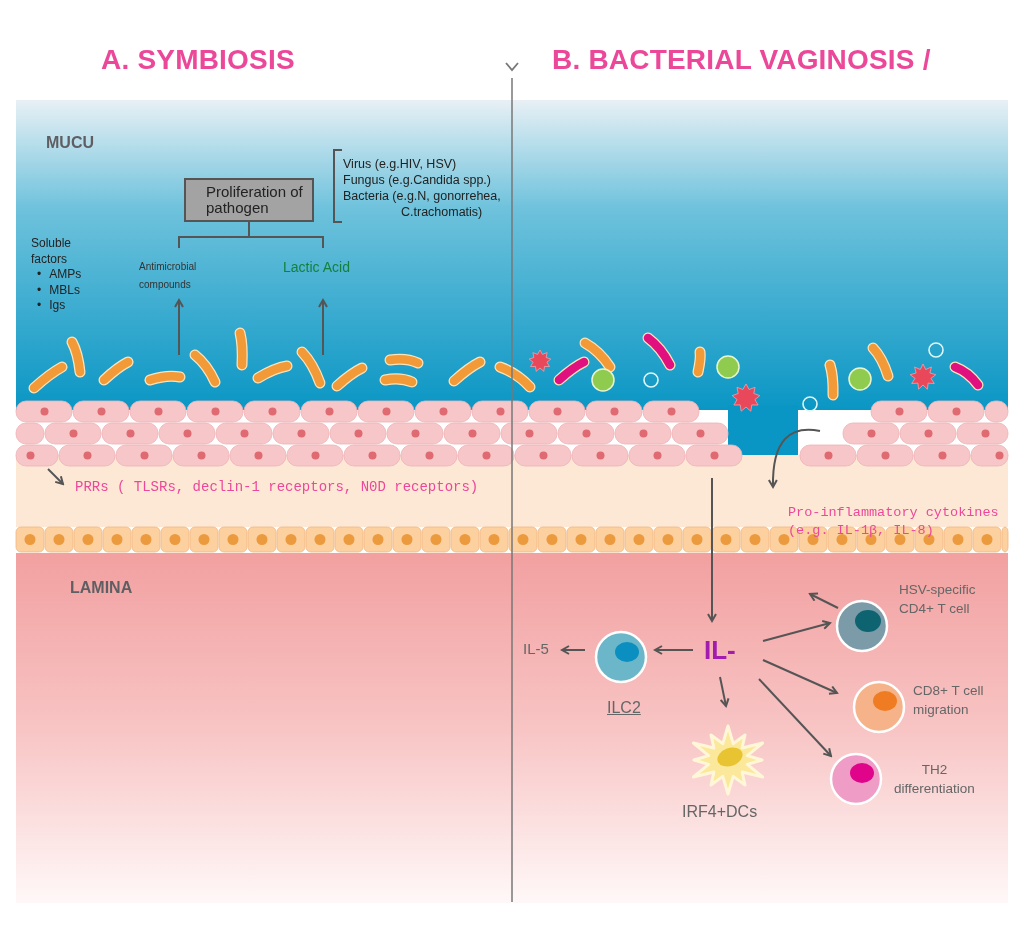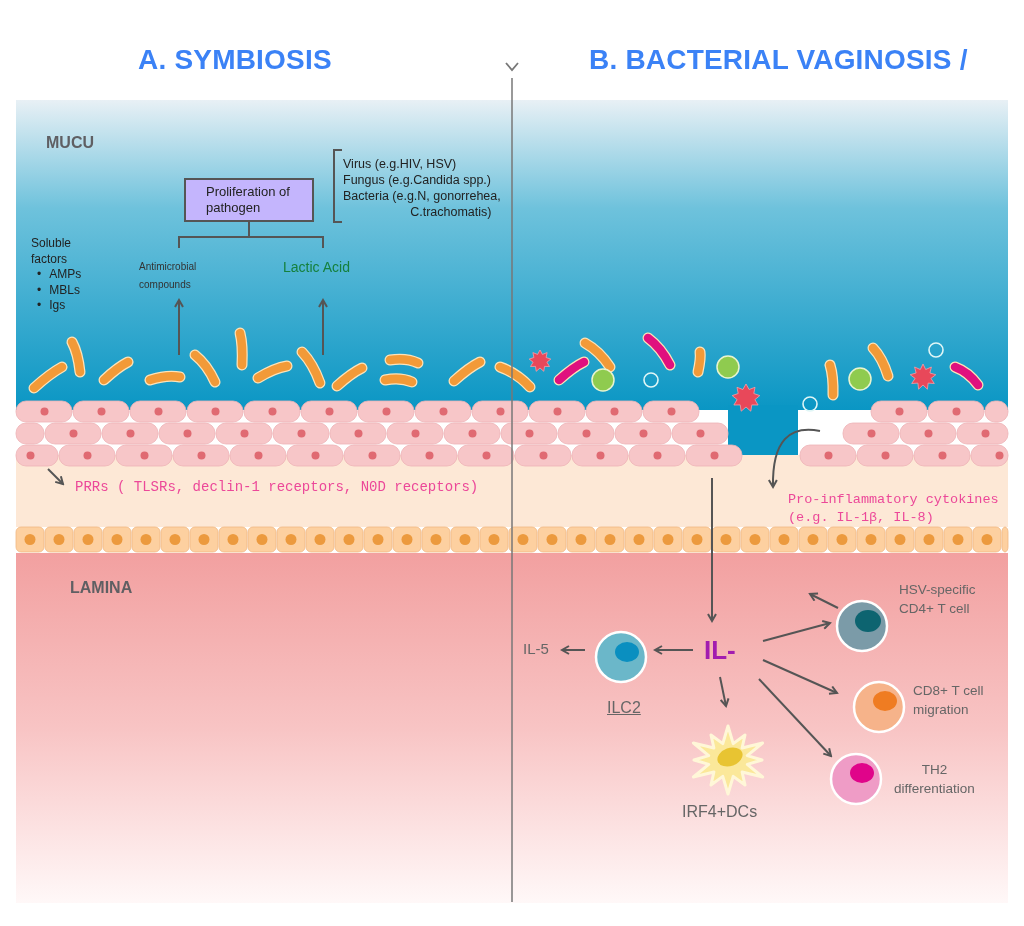--- a/index.html
+++ b/index.html
@@ -1,23 +1,23 @@
 <!DOCTYPE html>
 <html><head>
 <meta charset="utf-8">
 <style>
   html, body { margin:0; padding:0; background:#ffffff; }
   body { width:1024px; height:926px; position:relative; overflow:hidden; font-family:"Liberation Sans", sans-serif; }
-  .title { position:absolute; font-weight:bold; font-size:28px; color:#3b82f6; letter-spacing:0.2px; white-space:nowrap;margin-left:37px; }
+  .title { position:absolute; font-weight:bold; font-size:28px; color:#ec4899; letter-spacing:0.2px; white-space:nowrap; }
   .region-label { position:absolute; font-weight:bold; font-size:16px; color:#5f5f63; }
   .txt { position:absolute; color:#222; font-size:12.5px; line-height:16px; white-space:nowrap; }
   .gtxt { position:absolute; color:#ec4899; font-size:14px; line-height:19px; white-space:nowrap;font-family:Liberation Mono, monospace; }
   .btxt { position:absolute; color:#666666; font-size:14.5px; line-height:19px; white-space:nowrap; }
   #stage { position:absolute; left:0; top:0; width:1024px; height:926px; }
-  .box { position:absolute; background:#c4b5fd; border:2px solid #555; font-size:13px; line-height:16px; color:#222; padding:4px 0 0 20px; box-sizing:border-box; }
+  .box { position:absolute; background:#a3a3a3; border:2px solid #555; font-size:15px; line-height:16px; color:#222; padding:4px 0 0 20px; box-sizing:border-box; }
   ul.sol { list-style:none; margin:0; padding:0; }
   ul.sol li::before { content:"•"; margin-right:8px; margin-left:6px; }
   .il { position:absolute; font-weight:bold; font-size:26px; color:#a21caf; }
 </style>
 </head>
 <body>
 
 <svg id="stage" width="1024" height="926" viewBox="0 0 1024 926" xmlns="http://www.w3.org/2000/svg">
   <defs>
     <linearGradient id="mucusGrad" x1="0" y1="0" x2="0" y2="1">
@@ -318,42 +318,42 @@
 
 <div class="box" style="left:184px; top:178px; width:130px; height:44px;">
   <div>Proliferation of</div>
   <div>pathogen</div>
 </div>
 
 <div class="txt" style="left:343px; top:156px;">
   <div>Virus (e.g.HIV, HSV)</div>
   <div>Fungus (e.g.Candida spp.)</div>
   <div>Bacteria (e.g.N, gonorrehea,</div>
-  <div style="padding-left:58px;text-align:center;">C.trachomatis)</div>
+  <div style="padding-left:58px;">C.trachomatis)</div>
 </div>
 
 <div class="txt" style="left:31px; top:236px; font-size:12px; line-height:15.5px;">
   <div>Soluble</div>
   <div>factors</div>
   <ul class="sol">
     <li>AMPs</li>
     <li>MBLs</li>
     <li>Igs</li>
   </ul>
 </div>
 
 <div class="txt" style="left:139px; top:258px; font-size:10px; line-height:18px; color:#333;">
   <div>Antimicrobial</div>
   <div>compounds</div>
 </div>
 <div class="txt" style="left:283px; top:258px; font-size:14px; line-height:18px; color:#15803d;">Lactic Acid</div>
 
 <div class="gtxt" style="left:75px; top:478px;">PRRs ( TLSRs, declin-1 receptors, N0D receptors)</div>
 
-<div class="gtxt" style="left:788px; top:491px; font-size:13.5px; line-height:18px;">
+<div class="gtxt" style="left:788px; top:504px; font-size:13.5px; line-height:18px;">
   <div>Pro-inflammatory cytokines</div>
   <div>(e.g. IL-1β, IL-8)</div>
 </div>
 
 <div class="il" style="left:704px; top:635px;">IL-</div>
 <div class="btxt" style="left:523px; top:639px; font-size:15px;">IL-5</div>
 <div class="btxt" style="left:607px; top:698px; font-size:16px;text-decoration:underline;">ILC2</div>
 <div class="btxt" style="left:682px; top:802px; font-size:16px;">IRF4+DCs</div>
 
 <div class="btxt" style="left:899px; top:580px; font-size:13.5px; line-height:19px;">

